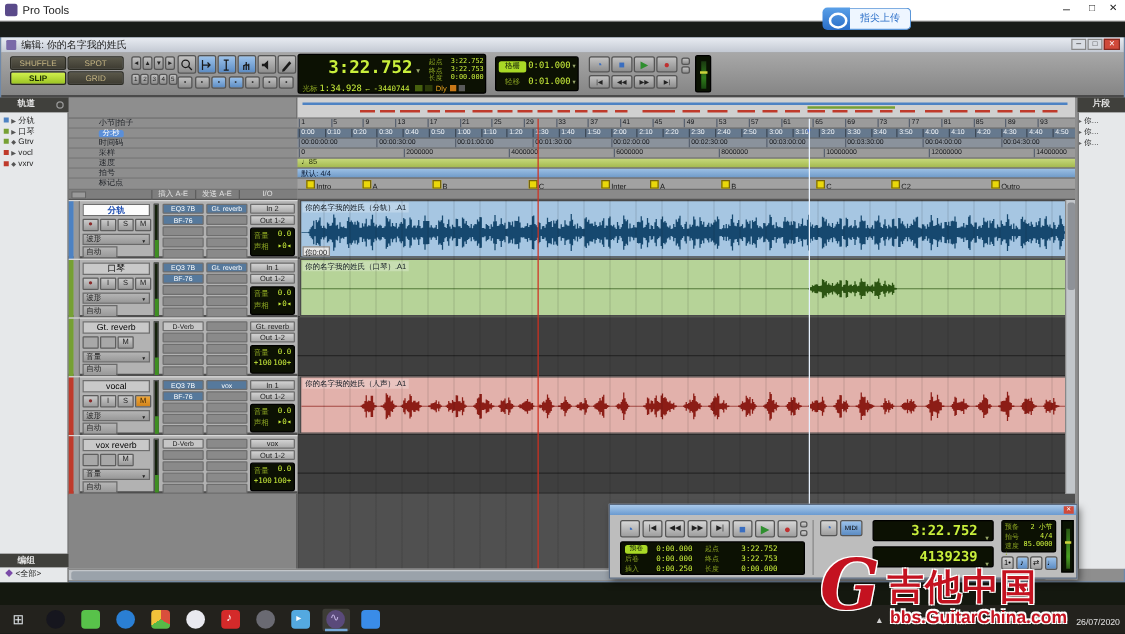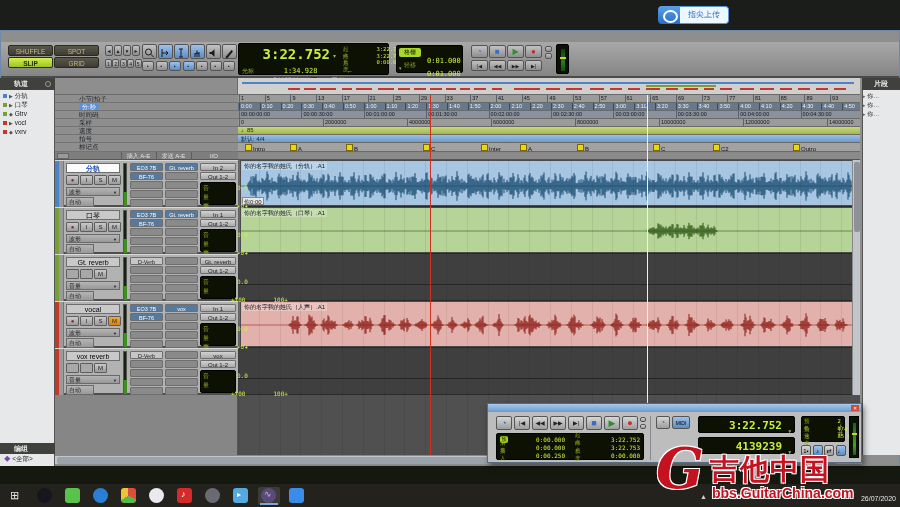--- a/index.html
+++ b/index.html
@@ -15,21 +15,21 @@
   
   #ewframe{left:0;top:30px;width:900px;height:436px;background:#8e8e8e;border:1px solid #6e88a8;}
   #ewtitle{left:1px;top:30px;width:898px;height:12px;background:linear-gradient(#e8ecf2,#c2c8d2);color:#222;font-size:8px;line-height:12px;}
   #toolbar{left:1px;top:42px;width:898px;height:36px;background:linear-gradient(#a8a8a8,#858585);border-bottom:2px solid #4a4a4a;}
   .modebtn{background:linear-gradient(#5a584a,#3e3c32);color:#c6b684;font-size:6.5px;text-align:center;line-height:11px;border:1px solid #2a2a22;border-radius:2px;}
   .modebtn.lit{background:linear-gradient(#d2f04e,#9cc424);color:#1a2a00;font-weight:bold;}
   .tbtn{background:linear-gradient(#c2c2c2,#8e8e8e);border:1px solid #555;border-radius:2px;text-align:center;color:#222;}
   .tbtn.blue{background:linear-gradient(#9cc2ea,#5c8cc4);}
   .lcd{background:#0c1103;border:1px solid #000;border-radius:2px;color:#c9ef3c;}
   .lab{color:#8ba422;}
-  .val{color:#cdf23c;margin-left:28px;}
+  .val{color:#cdf23c;}
   .chip{background:#a9d926;color:#15200a;border-radius:2px;text-align:center;}
   
   .rrow{left:0;width:622px;border-bottom:1px solid #6a6a6a;overflow:hidden;}
   .tick{position:absolute;top:0;height:100%;border-left:1px solid #596270;color:#16181c;font-size:5.5px;padding-left:1px;white-space:nowrap;}
   .labrow{left:0;width:183px;border-bottom:1px solid #747474;color:#23262b;font-size:6.5px;line-height:8px;padding-left:24px;background:#8e8e8e;overflow:hidden;}
   .mk{position:absolute;top:1px;font-size:6px;color:#111;white-space:nowrap;}
   .mk i{display:inline-block;width:5px;height:5px;background:#ead80a;border:1px solid #77660a;margin-right:1px;}
   
   .thblock{background:#b2b2b2;border-bottom:2px solid #4e4e4e;border-top:1px solid #d8d8d8;}
   .namebox{background:#c9c9c9;border:1px solid #6e6e6e;font-size:7px;text-align:center;overflow:hidden;white-space:nowrap;}
@@ -47,30 +47,44 @@
   #taskbar{left:0;top:484px;width:900px;height:23px;background:#23221d;z-index:25;}
   
   #wm{z-index:40;pointer-events:none;}
   .wm-red{color:#c41220;text-shadow:1px 1px 0 #fff,-1px -1px 0 #fff,1px -1px 0 #fff,-1px 1px 0 #fff;}
 </style>
 </head>
 <body>
 
 <div id="screen">
 
+  <div id="titlebar" class="abs">
+    <span class="abs" style="left:4px;top:3px;width:10px;height:10px;background:#5a4a8a;border-radius:2px;"></span>
+    <span class="abs" style="left:18px;top:3px;">Pro Tools</span>
+    <span class="abs" style="right:44px;top:2px;font-size:10px;">–</span>
+    <span class="abs" style="right:24px;top:2px;font-size:8px;">□</span>
+    <span class="abs" style="right:6px;top:2px;font-size:8px;">✕</span>
+  </div>
 
 
   <div class="abs" style="left:658px;top:5px;height:20px;z-index:35;display:flex;align-items:center;">
     <span style="display:inline-block;width:22px;height:18px;background:linear-gradient(#5aa0e8,#2a6ec8);border-radius:4px 0 0 4px;position:relative;">
       <span style="position:absolute;left:5px;top:4px;width:11px;height:9px;border:2px solid #fff;border-radius:50%;"></span>
     </span>
     <span style="display:inline-block;height:14px;line-height:14px;padding:1px 8px;background:#eef6ff;border:1px solid #5a96d8;border-left:none;border-radius:0 4px 4px 0;color:#2a6ec8;font-size:8px;">指尖上传</span>
   </div>
 
   <div id="ewframe" class="abs"></div>
+  <div id="ewtitle" class="abs">
+    <span class="abs" style="left:4px;top:2px;width:8px;height:8px;background:#7a6aa8;border-radius:1px;"></span>
+    <span class="abs" style="left:16px;top:0;">编辑: 你的名字我的姓氏</span>
+    <span class="abs" style="right:30px;top:1px;width:12px;height:9px;background:#d8dce2;border:1px solid #888;font-size:7px;text-align:center;line-height:8px;">–</span>
+    <span class="abs" style="right:17px;top:1px;width:12px;height:9px;background:#d8dce2;border:1px solid #888;font-size:6px;text-align:center;line-height:8px;">□</span>
+    <span class="abs" style="right:3px;top:1px;width:13px;height:9px;background:#d04a3a;border:1px solid #882a20;color:#fff;font-size:6px;text-align:center;line-height:8px;">✕</span>
+  </div>
 
   <div id="toolbar" class="abs">
       <div class="abs modebtn" style="left: 7px; top: 3px; width: 45px; height: 11px;">SHUFFLE</div>
       <div class="abs modebtn" style="left: 53px; top: 3px; width: 45px; height: 11px;">SPOT</div>
       <div class="abs modebtn lit" style="left: 7px; top: 15px; width: 45px; height: 11px;">SLIP</div>
       <div class="abs modebtn" style="left: 53px; top: 15px; width: 45px; height: 11px;">GRID</div>
       <div class="abs tbtn" style="left: 104px; top: 3px; width: 8px; height: 11px; font-size: 5px; line-height: 10px;">◄</div>
       <div class="abs tbtn" style="left: 113px; top: 3px; width: 8px; height: 11px; font-size: 5px; line-height: 10px;">▲</div>
       <div class="abs tbtn" style="left: 122px; top: 3px; width: 8px; height: 11px; font-size: 5px; line-height: 10px;">▼</div>
       <div class="abs tbtn" style="left: 131px; top: 3px; width: 8px; height: 11px; font-size: 5px; line-height: 10px;">►</div>

